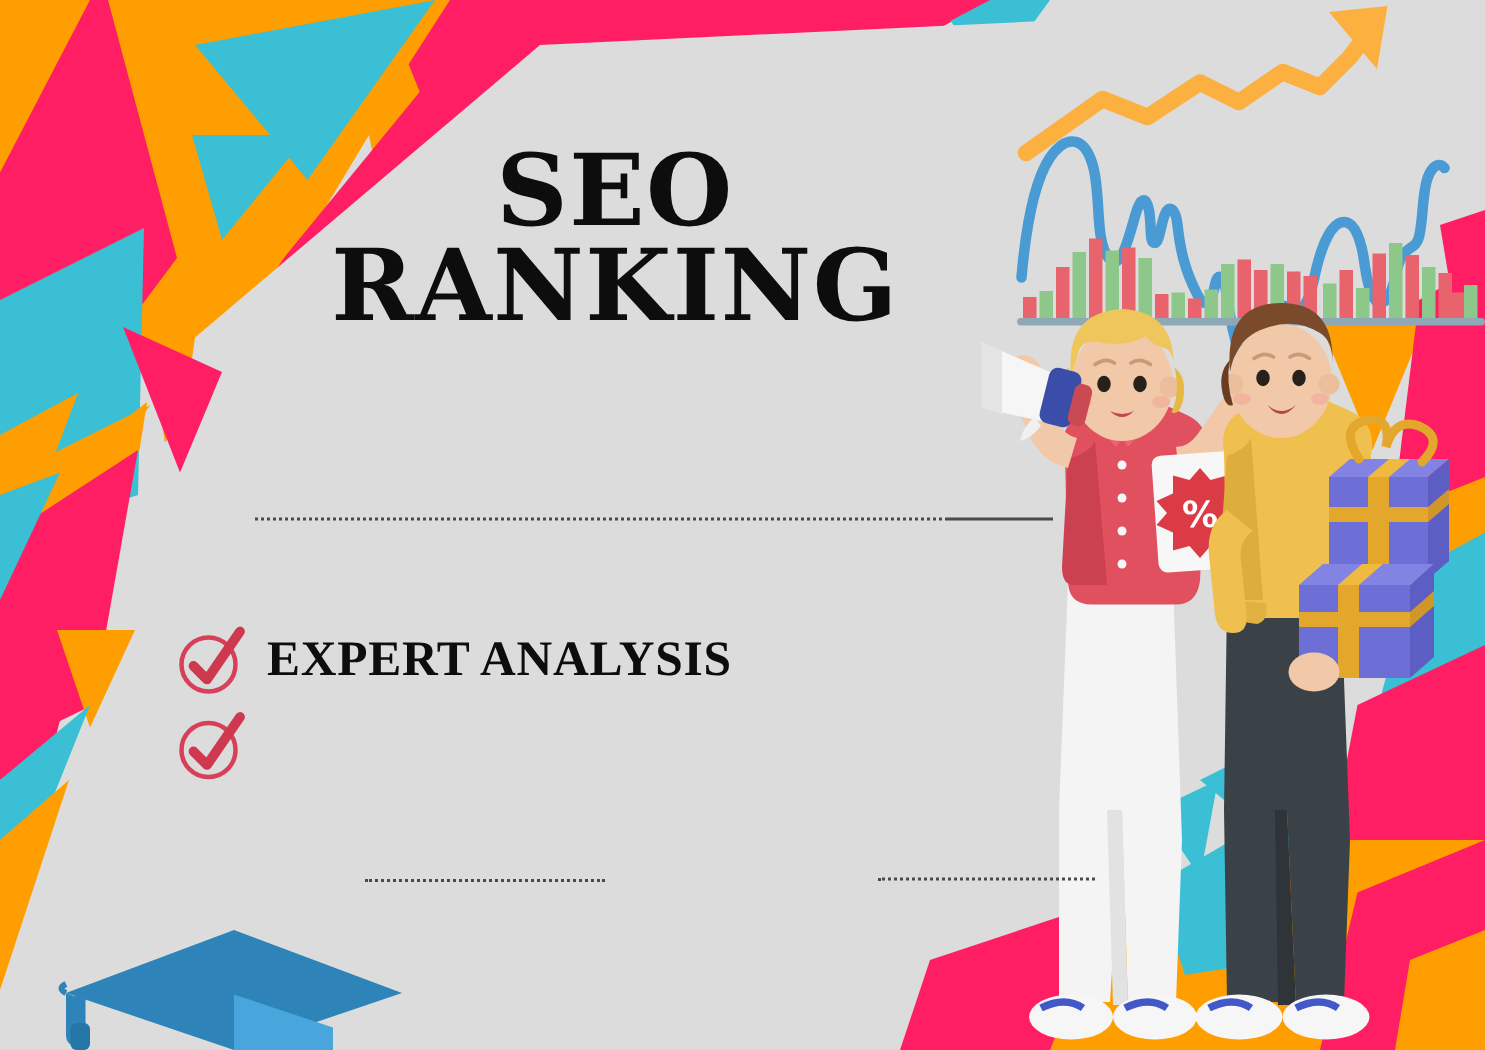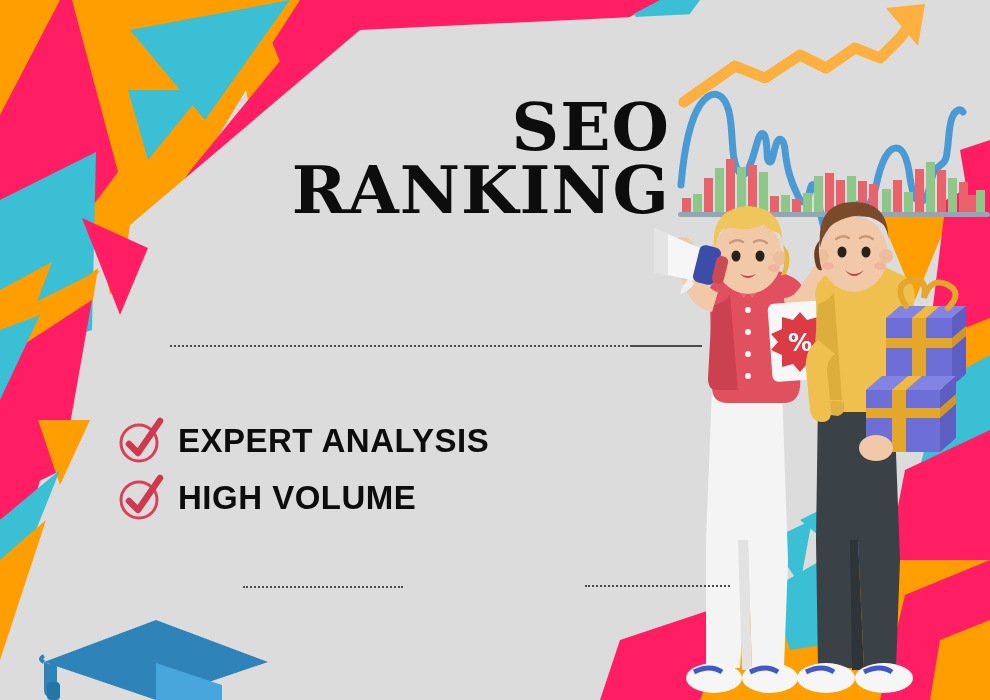--- a/index.html
+++ b/index.html
@@ -23,21 +23,21 @@
   
   #content{
     position:absolute; top:0; left:0;
     width:990px; height:700px;
   }
 
   #title{
     position:absolute;
     left:150px; top:96px;
     width:520px;
-    text-align:right;
+    text-align:center;
     font-family:"DejaVu Serif", serif;
     font-weight:700;
     font-size:66px;
     line-height:0.96;
     letter-spacing:1px;
     color:#0d0d0d;
   }
   #title .tline{ display:block; white-space:nowrap; }
 
   #title-rule{
@@ -59,21 +59,21 @@
     gap:14px;
   }
   .check-icon{
     flex:0 0 auto;
     width:46px; height:46px;
     position:relative;
   }
   .check-icon svg{ display:block; width:46px; height:46px; overflow:visible; }
 
   .feature-label{
-    font-family:Liberation Sans, sans-serif;
+    font-family:Liberation Serif, serif;
     font-weight:700;
     font-size:33px;
     letter-spacing:0.5px;
     color:#0d0d0d;
     white-space:nowrap;
   }
 
   .dotline{
     position:absolute;
     height:0;
@@ -374,21 +374,20 @@
       </div>
 
 
       <div class="feature-row">
         <span class="check-icon">
           <svg viewBox="0 0 46 46">
             <circle cx="21" cy="25" r="18" fill="none" stroke="#D8405A" stroke-width="3"></circle>
             <path d="M11,26 L20,35 L42,3" fill="none" stroke="#CE3950" stroke-width="6.5" stroke-linecap="round" stroke-linejoin="round"></path>
           </svg>
         </span>
-        <span class="feature-label">HIGH VOLUME</span>
       </div>
     </div>
 
     <div class="dotline" id="dot-left"></div>
     <div class="dotline" id="dot-right"></div>
     <div class="dotline" id="dot-woman"></div>
   </div>
 
 </div>
 

